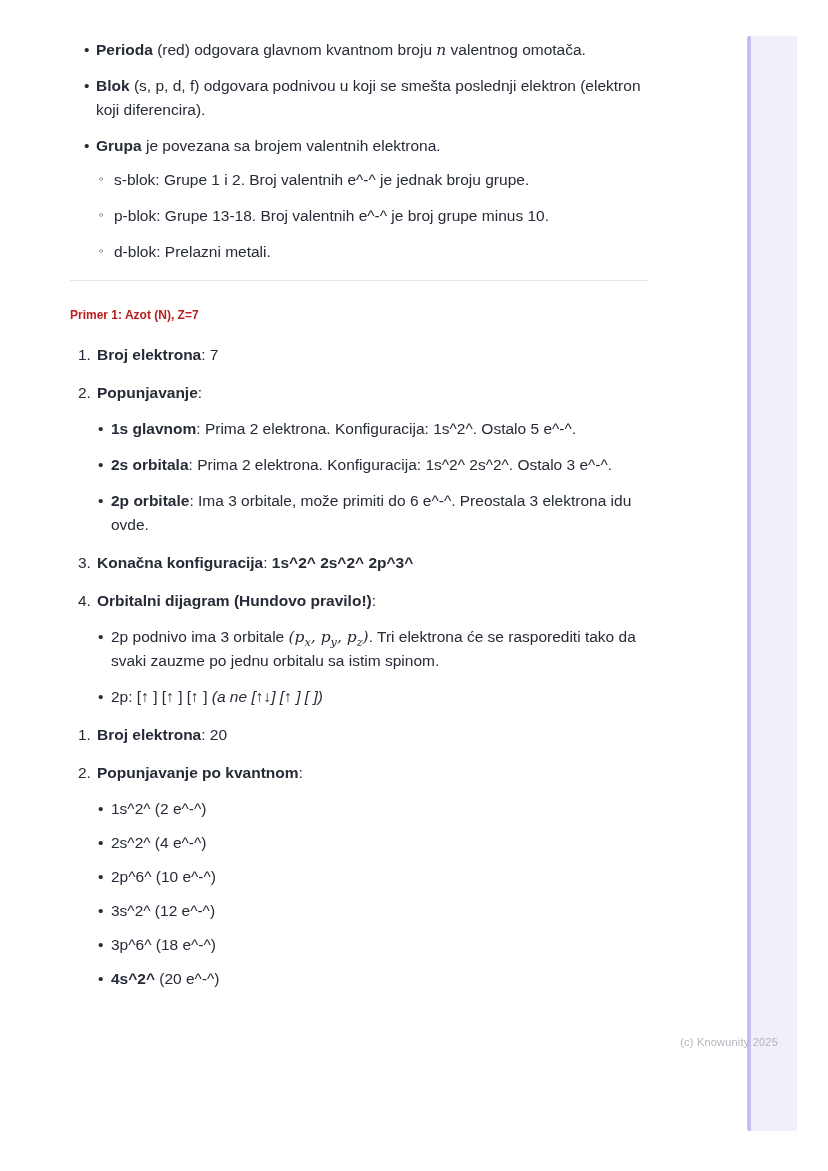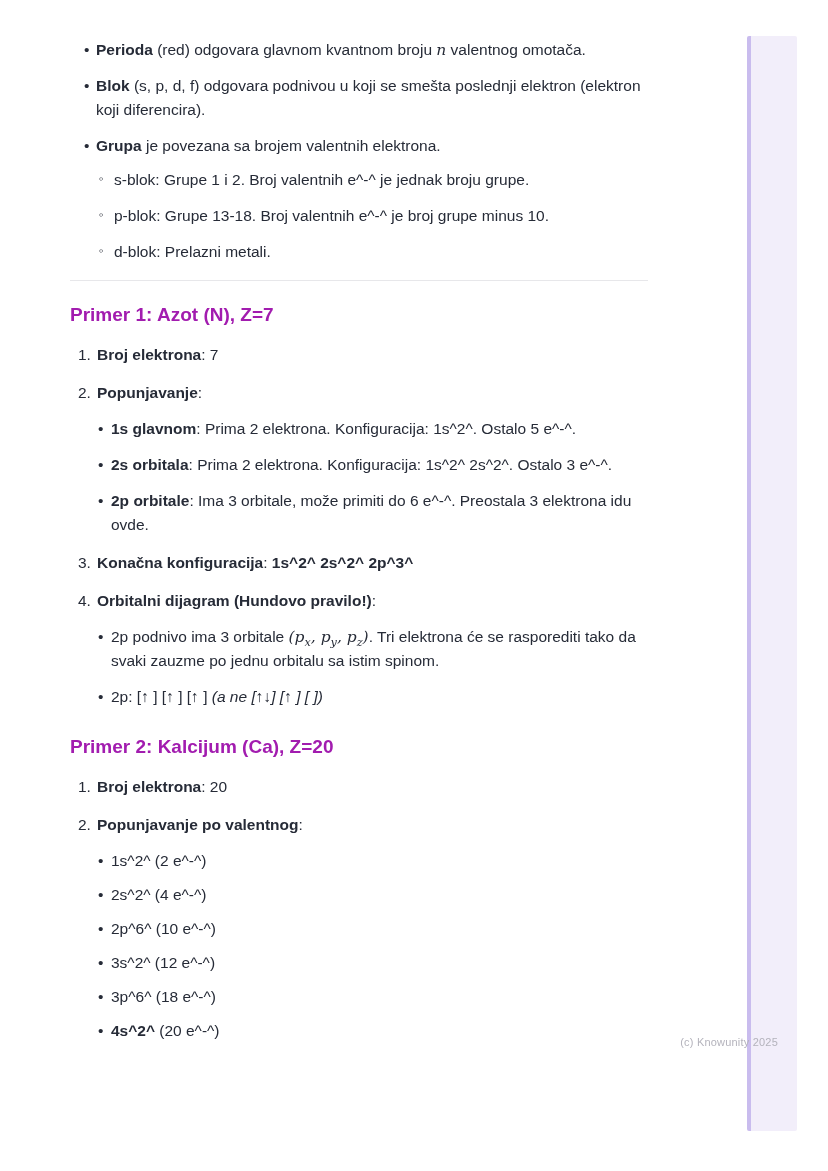--- a/index.html
+++ b/index.html
@@ -50,24 +50,24 @@
   .divider{border:none;border-top:1px solid #e7e7ea;margin:16px 0 0 0;width:100%;}
   h2.primeri{
     margin:30px 0 18px 0;
     font-size:27px;
     line-height:34px;
     color:#8b74e8;
     font-weight:700;
   }
   h4.primer-title{
     margin:0 0 16px 0;
-    font-size:19px;
+    font-size:12px;
     line-height:24px;
     font-weight:700;
-    color:#a21caf;
+    color:#b91c1c;
     margin-top:26px;
   }
   h4.first-title{margin-top:22px;}
   .ol{padding-left:8px;}
   .num-row{display:flex;margin-bottom:14px;}
   .num{flex:none;width:19px;}
   .num-body{flex:1;}
   .nest-ul{padding-left:1px;margin-top:12px;}
   .nest-ul .marker{flex:none;width:13px;}
   .mathvar{font-family:"DejaVu Serif", serif;font-style:italic;}
@@ -189,35 +189,34 @@
               <div class="txt">
                 <span>2p: [↑ ] [↑ ] [↑ ] </span><span class="it">(a ne [↑↓] [↑ ] [ ])</span>
               </div>
             </div>
           </div>
         </div>
       </div>
 
     </div>
 
-    <h4 class="primer-title">Primer 2: Kalcijum (Ca), Z=20</h4>
 
     <div class="ol">
 
       <div class="num-row">
         <span class="num">1.</span>
         <div class="num-body">
           <span class="b">Broj elektrona</span><span>: 20</span>
         </div>
       </div>
 
       <div class="num-row">
         <span class="num">2.</span>
         <div class="num-body">
-          <span class="b">Popunjavanje po valentnog</span><span>:</span>
+          <span class="b">Popunjavanje po kvantnom</span><span>:</span>
           <div class="nest-ul steps">
             <div class="row">
               <span class="marker">•</span>
               <div class="txt">1s^2^ (2 e^-^)</div>
             </div>
             <div class="row">
               <span class="marker">•</span>
               <div class="txt">2s^2^ (4 e^-^)</div>
             </div>
             <div class="row">

